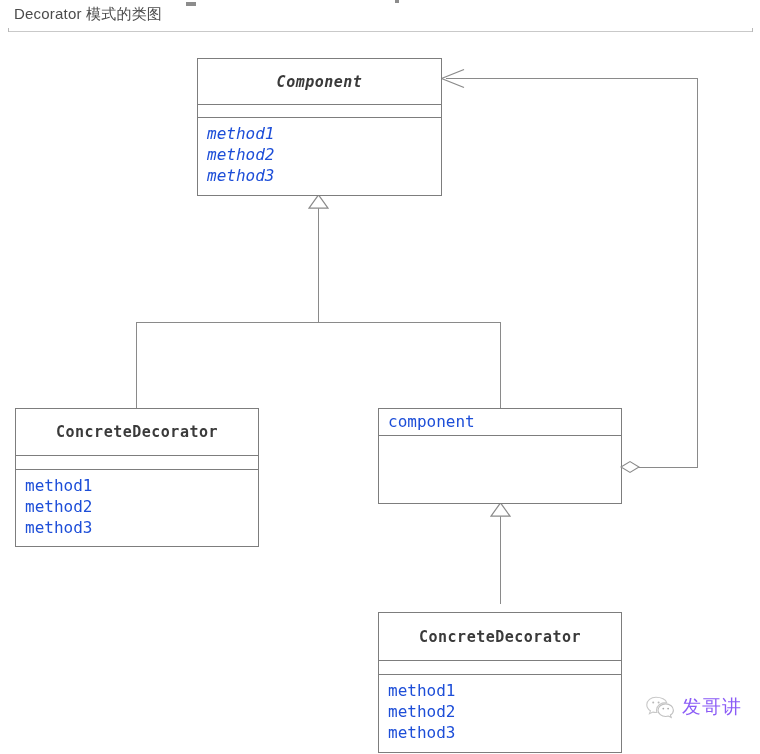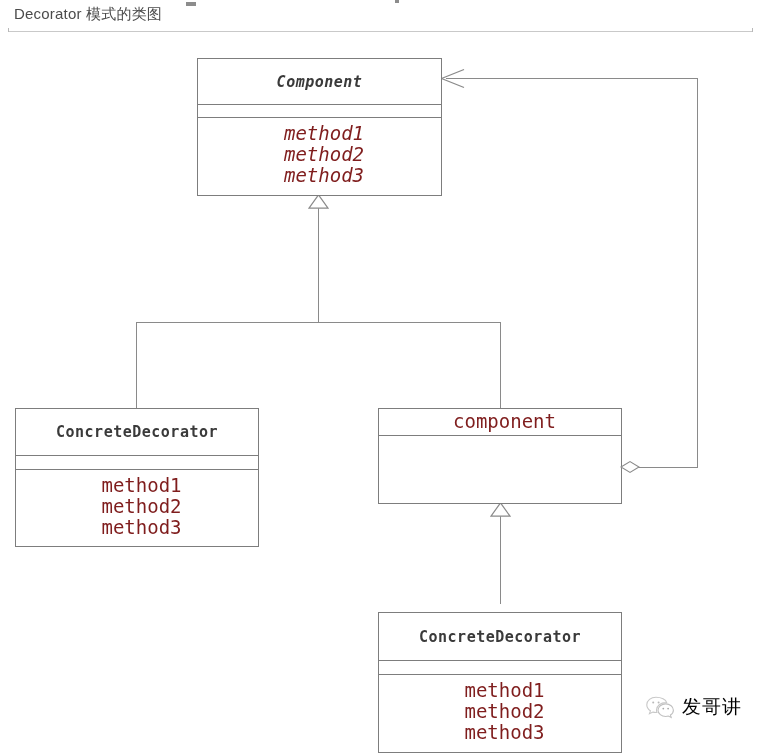--- a/index.html
+++ b/index.html
@@ -67,21 +67,20 @@
   .uml-class {
     position: absolute;
     box-sizing: border-box;
     border: 1px solid #7d7d7d;
     background: #ffffff;
   }
   .uml-compartment {
     box-sizing: border-box;
     position: relative;
     overflow: hidden;
-    text-align: center;
   }
   .uml-compartment + .uml-compartment {
     border-top: 1px solid #7d7d7d;
   }
   .uml-name {
     display: flex;
     align-items: center;
     justify-content: center;
     font-family: "DejaVu Sans Mono", "Liberation Mono", monospace;
     font-size: 15px;
@@ -90,23 +89,23 @@
     letter-spacing: 0.5px;
   }
   .uml-name.abstract {
     font-style: italic;
   }
   .uml-items {
     padding: 5px 0 0 9px;
   }
   .uml-item {
     font-family: "DejaVu Sans Mono", "Liberation Mono", monospace;
-    font-size: 19px;
+    font-size: 16px;
     line-height: 21px;
-    color: #7f1d1d;
+    color: #1d4ed8;
     white-space: nowrap;
   }
   .uml-item.abstract {
     font-style: italic;
   }
   .uml-attrs {
     padding: 2px 0 0 9px;
   }
 
   
@@ -128,21 +127,21 @@
     position: absolute;
     left: 645px;
     top: 694px;
     display: flex;
     align-items: center;
     gap: 7px;
   }
   .watermark-text {
     font-family: "Liberation Sans", sans-serif;
     font-size: 19px;
-    color: #000000;
+    color: #8b5cf6;
     letter-spacing: 1px;
     white-space: nowrap;
   }
   .wechat-icon svg { display: block; }
 </style>
 </head>
 <body>
 
 <div id="canvas">
 

